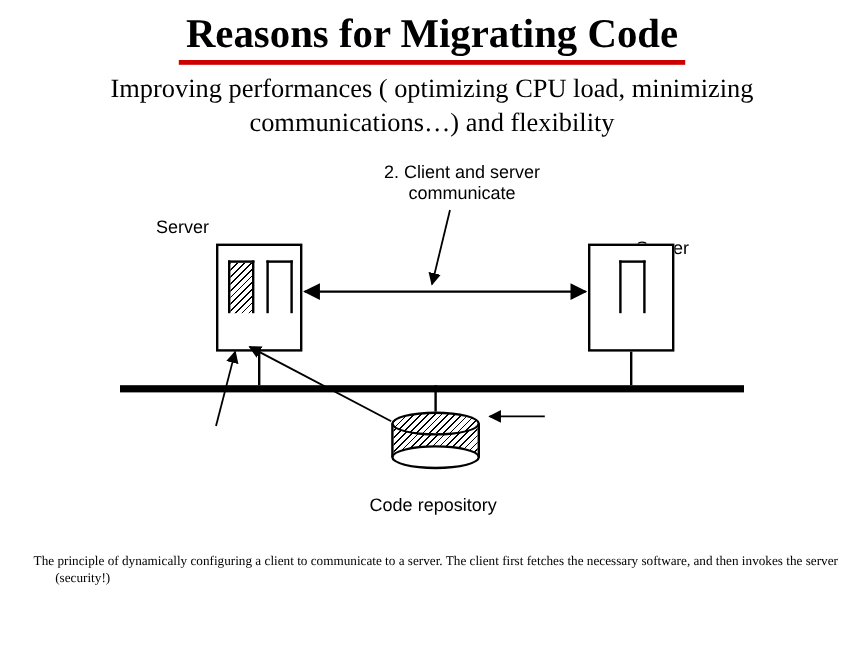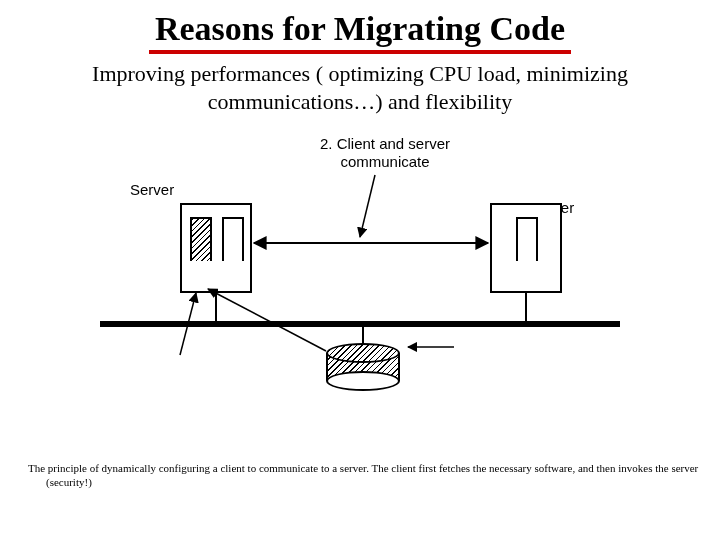--- a/index.html
+++ b/index.html
@@ -112,20 +112,21 @@
 <div class="diagram">
 
   <div class="label" style="left:60px; top:48px;">Server</div>
 
   <div class="label" style="left:460px; top:48px;margin-top:18px;">Server</div>
 
   <div class="label" style="left:230px; top:2px; width:170px; text-align:center;">2. Client and server communicate</div>
 
 
 
+  <div class="label" style="left:238px; top:280px;">Code repository</div>
 
   <div class="box" style="left:110px; top:70px; width:72px; height:90px;">
     <div class="inner-slot hatched" style="left:8px; top:12px; width:22px; height:44px; border-bottom:none;"></div>
     <div class="inner-slot" style="left:40px; top:12px; width:22px; height:44px; border-bottom:none;"></div>
   </div>
 
   <div class="box" style="left:420px; top:70px; width:72px; height:90px;">
     <div class="inner-slot" style="left:24px; top:12px; width:22px; height:44px; border-bottom:none;"></div>
   </div>
 

